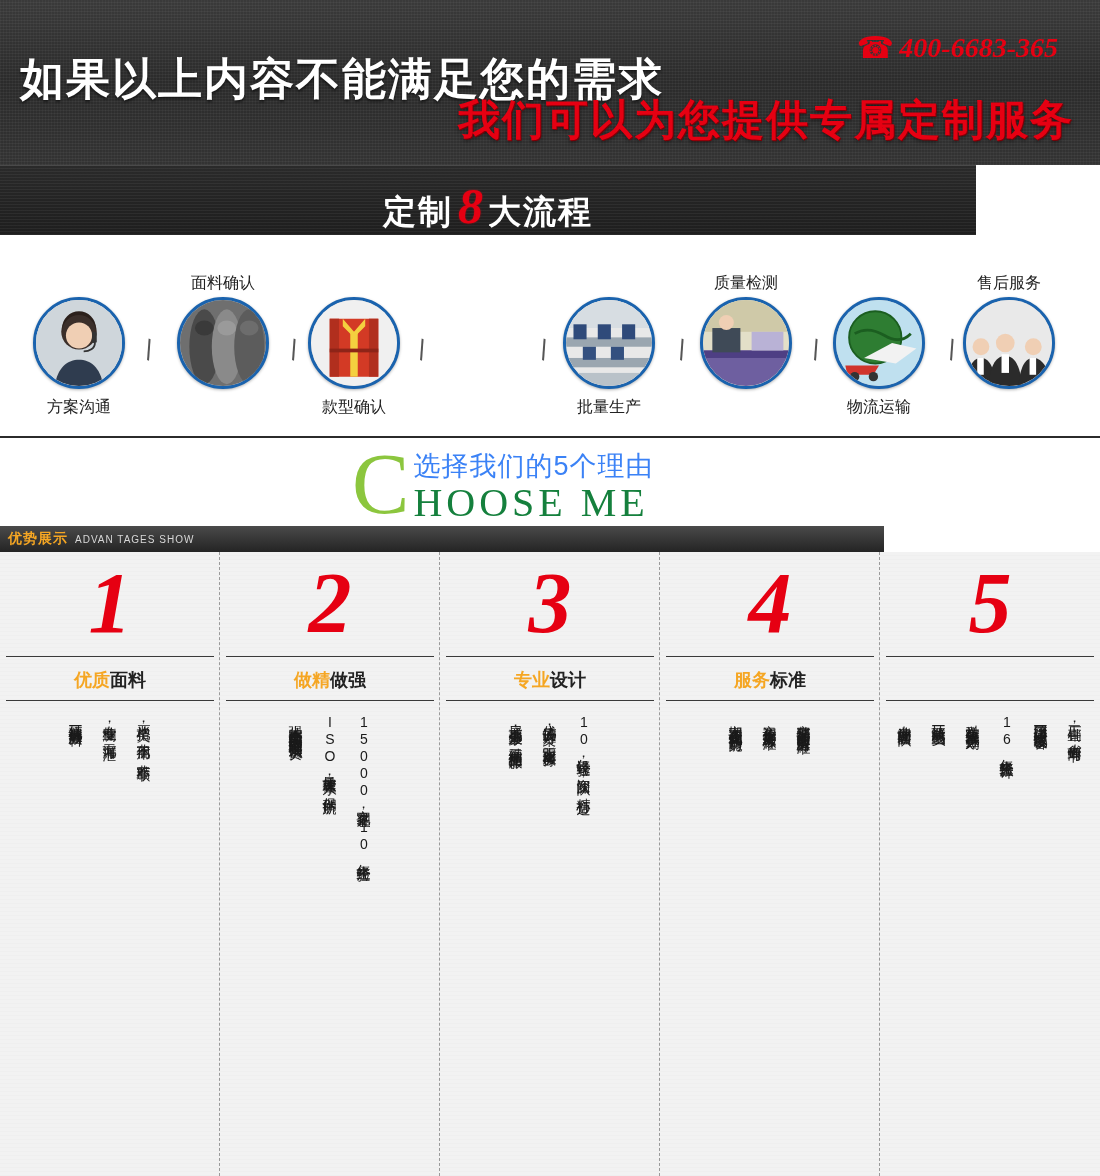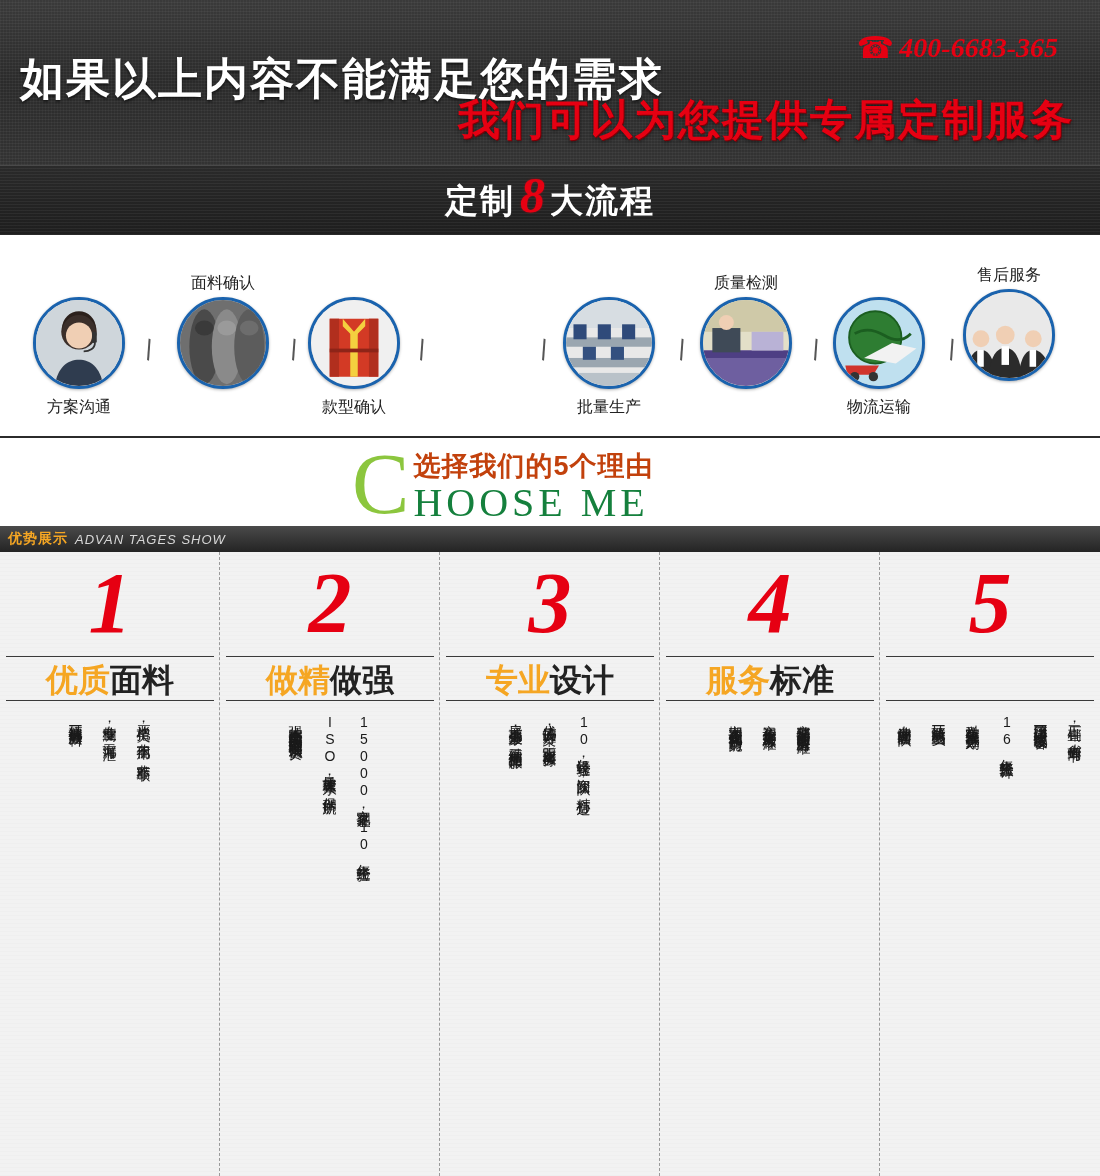--- a/index.html
+++ b/index.html
@@ -65,28 +65,28 @@
     font-size:42px;
     font-weight:bold;
     letter-spacing:2px;
     white-space:nowrap;
     text-shadow:1px 1px 0 #7a0007, 0 2px 4px rgba(0,0,0,.5);
   }
 
   
   .proc-titlebar {
     position:relative;
-    width:1100px;
+    width:976px;
     height:70px;
     background:
       repeating-linear-gradient(0deg, rgba(255,255,255,0.05) 0px, rgba(255,255,255,0.05) 1px, rgba(0,0,0,0) 1px, rgba(0,0,0,0) 3px),
       linear-gradient(180deg,#2a2a2a 0%,#1e1e1e 100%);
     border-top:1px solid #4a4a4a;
     display:flex;
-    align-items:flex-start;
+    align-items:flex-end;
     justify-content:center;
   }
   .proc-title {
     display:flex;
     align-items:baseline;
     gap:2px;
     white-space:nowrap;
   }
   .proc-title .w {
     color:#fff;
@@ -159,46 +159,46 @@
   .big-c {
     font-family:"Liberation Serif","DejaVu Serif",serif;
     font-size:86px;
     line-height:80px;
     color:#8cc63e;
     font-weight:normal;
   }
   .choose-text { margin-left:4px; padding-top:4px; }
   .choose-cn {
     font-size:27px;
-    color:#c2410c;
-    font-weight:bold;
+    color:#3b82f6;
+    font-weight:normal;
     letter-spacing:1px;
   }
   .choose-en {
     font-family:"Liberation Serif","DejaVu Serif",serif;
     font-size:40px;
     color:#15803d;
     letter-spacing:4px;
     line-height:42px;
     margin-top:-2px;
   }
 
   
   .adv-bar {
     position:relative;
-    width:1100px;
+    width:884px;
     height:26px;
     background:linear-gradient(180deg,#4a4a4a 0%,#242424 100%);
     display:flex;
     align-items:center;
     padding-left:8px;
     gap:7px;
   }
   .adv-cn { color:#f5a623; font-size:14px; font-weight:bold; letter-spacing:1px; }
-  .adv-en { color:#d8d8d8; font-size:13px; letter-spacing:1px;font-style:italic; }
+  .adv-en { color:#d8d8d8; font-size:10px; letter-spacing:1px; }
 
   
   .reasons {
     position:relative;
     width:1100px;
     height:624px;
     background:
       repeating-linear-gradient(0deg, rgba(0,0,0,0.012) 0px, rgba(0,0,0,0.012) 1px, rgba(0,0,0,0) 1px, rgba(0,0,0,0) 4px),
       #f2f2f2;
     display:flex;
@@ -233,21 +233,21 @@
   }
   .title-rule-bot {
     position:absolute;
     top:148px; left:6px; width:208px;
     border-top:1px solid #3a3a3a;
   }
   .col-title {
     position:absolute;
     top:110px; left:0; width:220px;
     text-align:center;
-    font-size:32px;
+    font-size:18px;
     font-weight:bold;
     line-height:36px;
     white-space:nowrap;
   }
   .col-title .hl { color:#f5a623; }
   .col-title .rest { color:#222; }
   .vlist {
     position:absolute;
     top:162px; left:0; width:220px;
     height:450px;
@@ -386,21 +386,21 @@
         <path d="M30 62l30-16 26 6-22 16z" fill="#f2f2f2"></path>
         <path d="M10 70h36l-6 10H12z" fill="#d0342c"></path>
         <circle cx="20" cy="82" r="5" fill="#333"></circle>
         <circle cx="40" cy="82" r="5" fill="#333"></circle>
       </svg>
     </div>
     <div class="flow-label lbl-below">物流运输</div>
   </div>
   <div class="arrow" style="left:948px; top:100px;">\</div>
 
-  <div class="flow-item" style="left:963px; top:54px;">
+  <div class="flow-item" style="left:963px; top:62px;">
     <div class="circle">
       <svg class="ph" viewBox="0 0 92 92" preserveAspectRatio="xMidYMid slice">
         <rect width="92" height="92" fill="#e9e9e9"></rect>
         <g fill="#2b2b2b">
           <path d="M0 92c2-22 8-30 16-30s14 8 16 30z"></path>
           <path d="M24 92c2-24 9-32 18-32s16 8 18 32z"></path>
           <path d="M56 92c2-22 8-30 16-30s16 8 20 30z"></path>
         </g>
         <circle cx="16" cy="50" r="9" fill="#f0cfb4"></circle>
         <circle cx="42" cy="46" r="10" fill="#f0cfb4"></circle>

